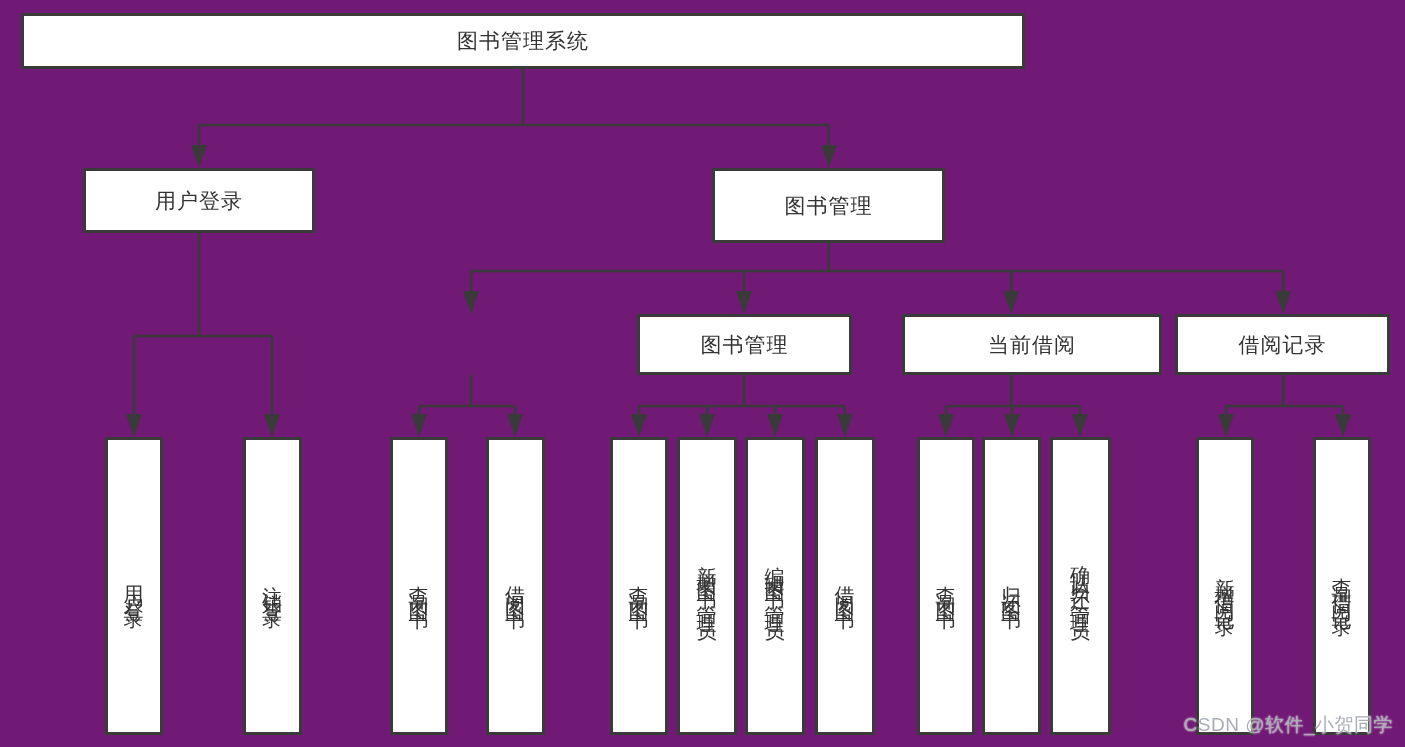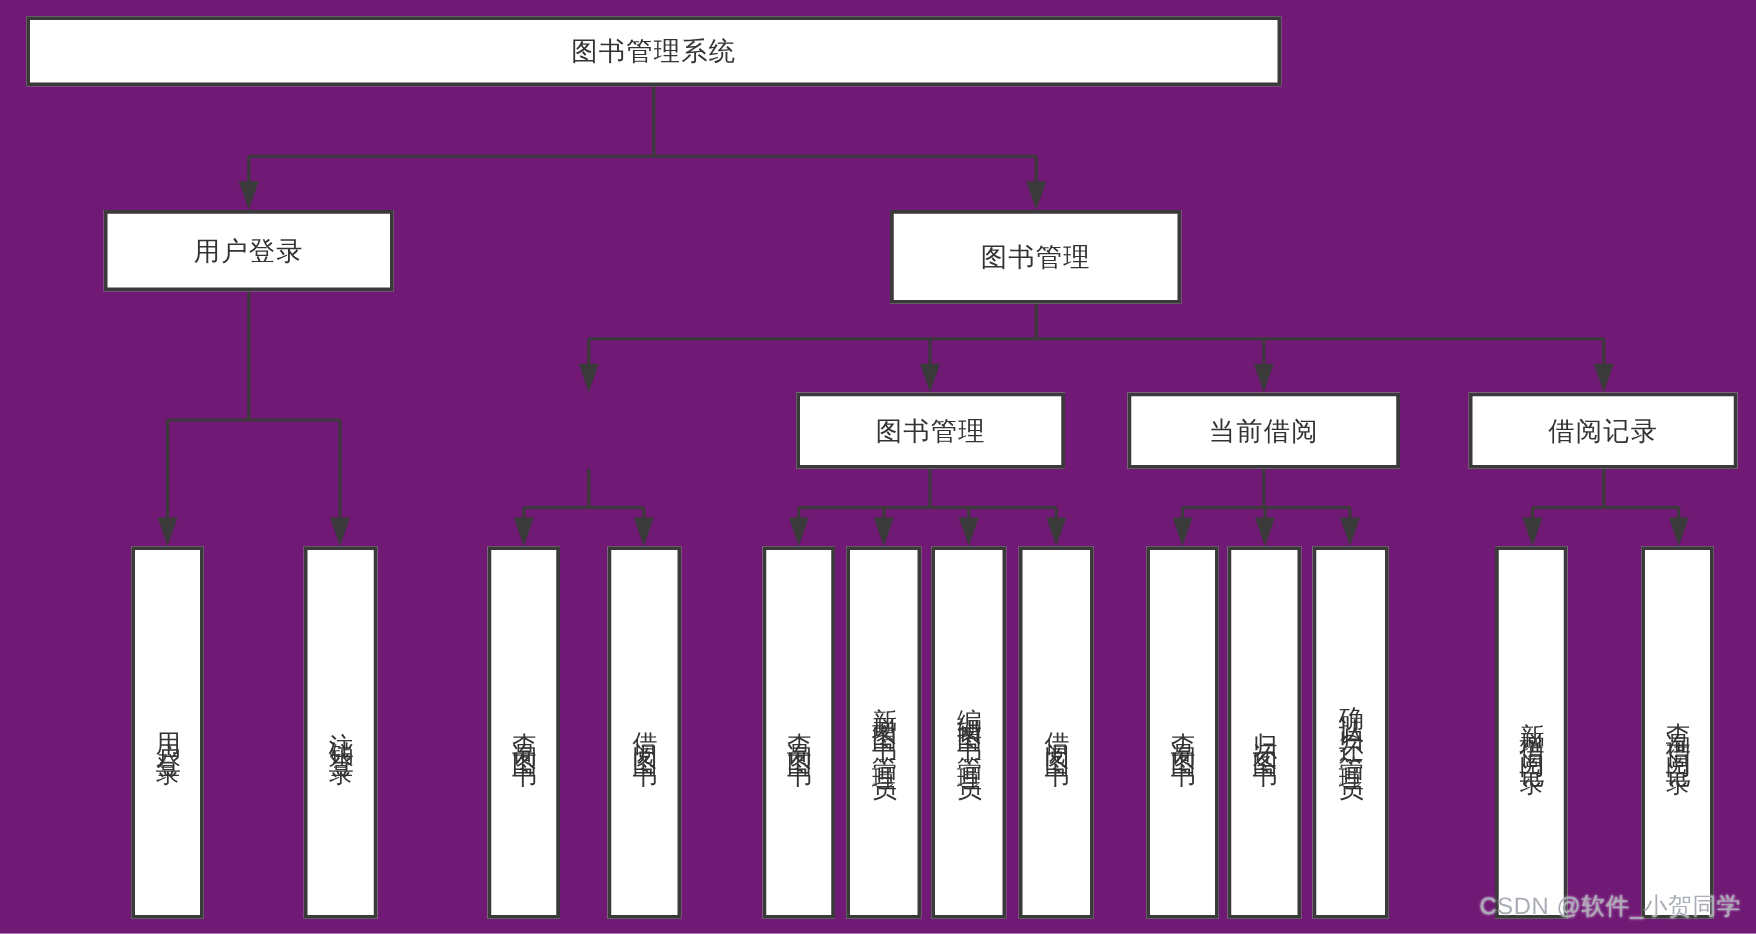--- a/index.html
+++ b/index.html
@@ -99,21 +99,21 @@
   <div class="node" style="left:83px; top:168px; width:232px; height:65px;">
     <span>用户登录</span>
   </div>
   <div class="node" style="left:712px; top:168px; width:233px; height:75px;">
     <span>图书管理</span>
   </div>
 
   <div class="node" style="left:637px; top:314px; width:215px; height:61px;">
     <span>图书管理</span>
   </div>
-  <div class="node" style="left:902px; top:314px; width:218px; height:61px;">
+  <div class="node" style="left:902px; top:314px; width:260px; height:61px;">
     <span>当前借阅</span>
   </div>
   <div class="node" style="left:1175px; top:314px; width:215px; height:61px;">
     <span>借阅记录</span>
   </div>
 
   <div class="leaf" style="left:105px; top:437px; width:58px; height:298px;">
     <span>用户登录</span>
   </div>
   <div class="leaf" style="left:243px; top:437px; width:59px; height:298px;">

